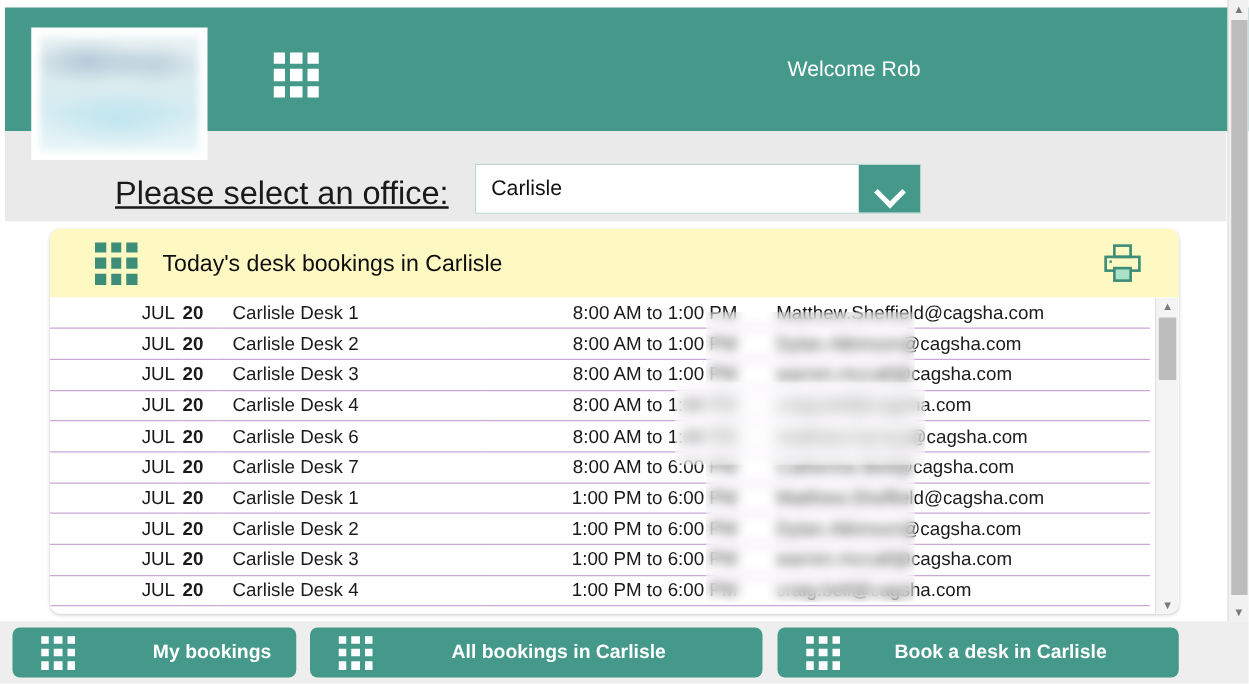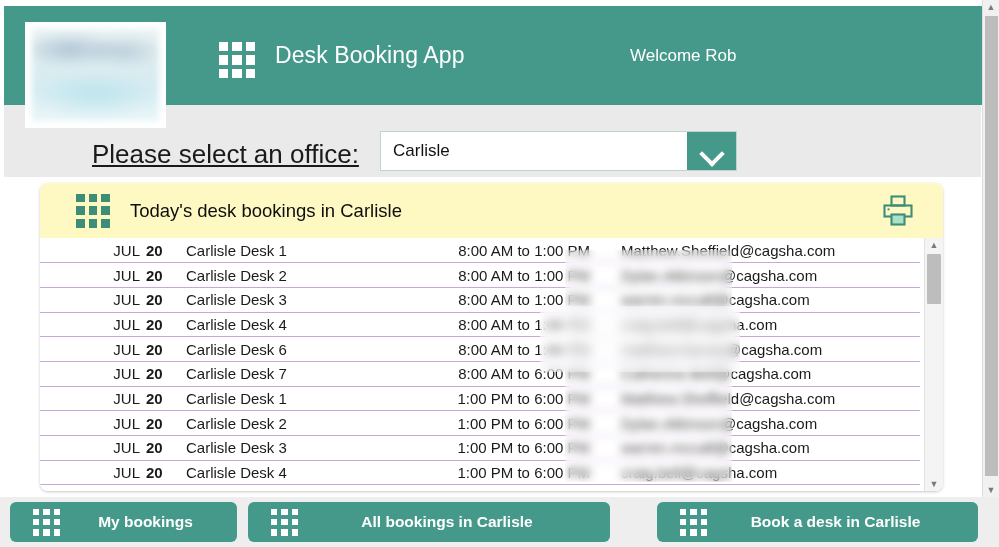--- a/index.html
+++ b/index.html
@@ -292,41 +292,40 @@
     flex: 1;
     text-align: center;
     font-size: 15.5px;
     font-weight: bold;
     padding-right: 14px;
     padding-left: 6px;
     white-space: nowrap;
   }
   #btn-my       { left: 10px;  width: 227px; }
   #btn-all      { left: 248px; width: 362px; }
-  #btn-book     { left: 622px; width: 321px; margin-left: 35px; }
-  #btn-my .btn-label { text-align: center; padding-left: 14px; }
+  #btn-book     { left: 622px; width: 321px; }
+  #btn-my .btn-label { text-align: right; padding-left: 14px; }
 </style>
 </head>
 <body>
 
 <div id="app">
 
   <div class="header">
     <span class="grid-icon header-grid">
       <i></i>
         <i></i>
         <i></i>
         <i></i>
         <i></i>
         <i></i>
         <i></i>
         <i></i>
         <i></i>
     </span>
-    <div class="app-title">Desk Booking App</div>
     <div class="welcome">Welcome Rob</div>
   </div>
 
   <div class="logo-frame">
     <div class="logo-img"></div>
   </div>
 
   <div class="subbar"></div>
   <div class="office-label">Please select an office:</div>
 

